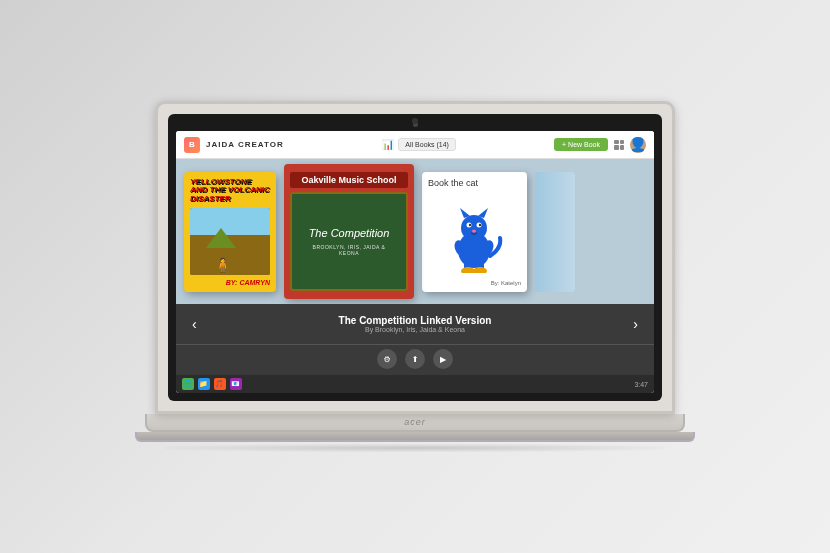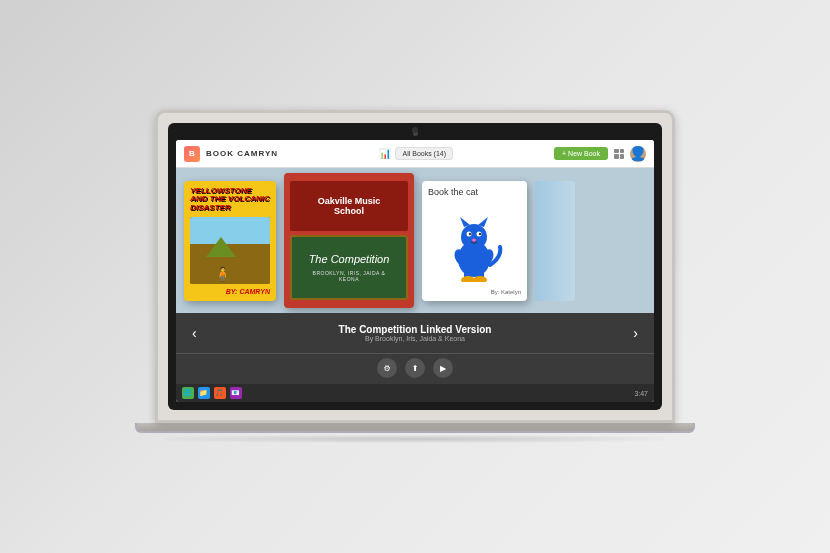--- a/index.html
+++ b/index.html
@@ -246,21 +246,21 @@
       position: relative;
     }
 
     .book-competition .school-name {
       font-size: 9px;
       color: white;
       font-weight: bold;
       text-align: center;
       background: #8B1A10;
       width: 100%;
-      padding: 15px;
+      padding: 3px;
       border-radius: 2px;
       margin-bottom: 4px;
     }
 
     .book-competition .chalkboard {
       background: #2d5a2d;
       width: 100%;
       flex: 1;
       border-radius: 3px;
       display: flex;
@@ -466,21 +466,21 @@
 <div class="scene">
   <div class="laptop">
 
     <div class="laptop-lid">
       <div class="screen-bezel">
         <div class="camera-dot"></div>
         <div class="screen">
 
           <div class="app-header">
             <div class="app-logo">B</div>
-            <span class="app-title">BOOK CAMRYN</span>
+            <span class="app-title">JAIDA CREATOR</span>
             <div class="header-center">
               <span class="stats-icon">📊</span>
               <button class="all-books-btn">All Books (14)</button>
             </div>
             <div class="header-right">
               <button class="new-book-btn">+ New Book</button>
               <div class="grid-icon">
                 <span></span>
                   <span></span>
                   <span></span>
@@ -571,19 +571,22 @@
             <div class="taskbar-icon" style="background:#FF5722;">🎵</div>
             <div class="taskbar-icon" style="background:#9C27B0;">📧</div>
             <div style="flex:1;"></div>
             <span style="font-size:7px;color:#aaa;">3:47</span>
           </div>
 
         </div>
       </div>
     </div>
 
+    <div class="laptop-base">
+      <span class="acer-logo">acer</span>
+    </div>
 
     <div class="laptop-foot"></div>
 
     <div class="laptop-shadow"></div>
 
   </div>
 </div>
 
 </body></html>

